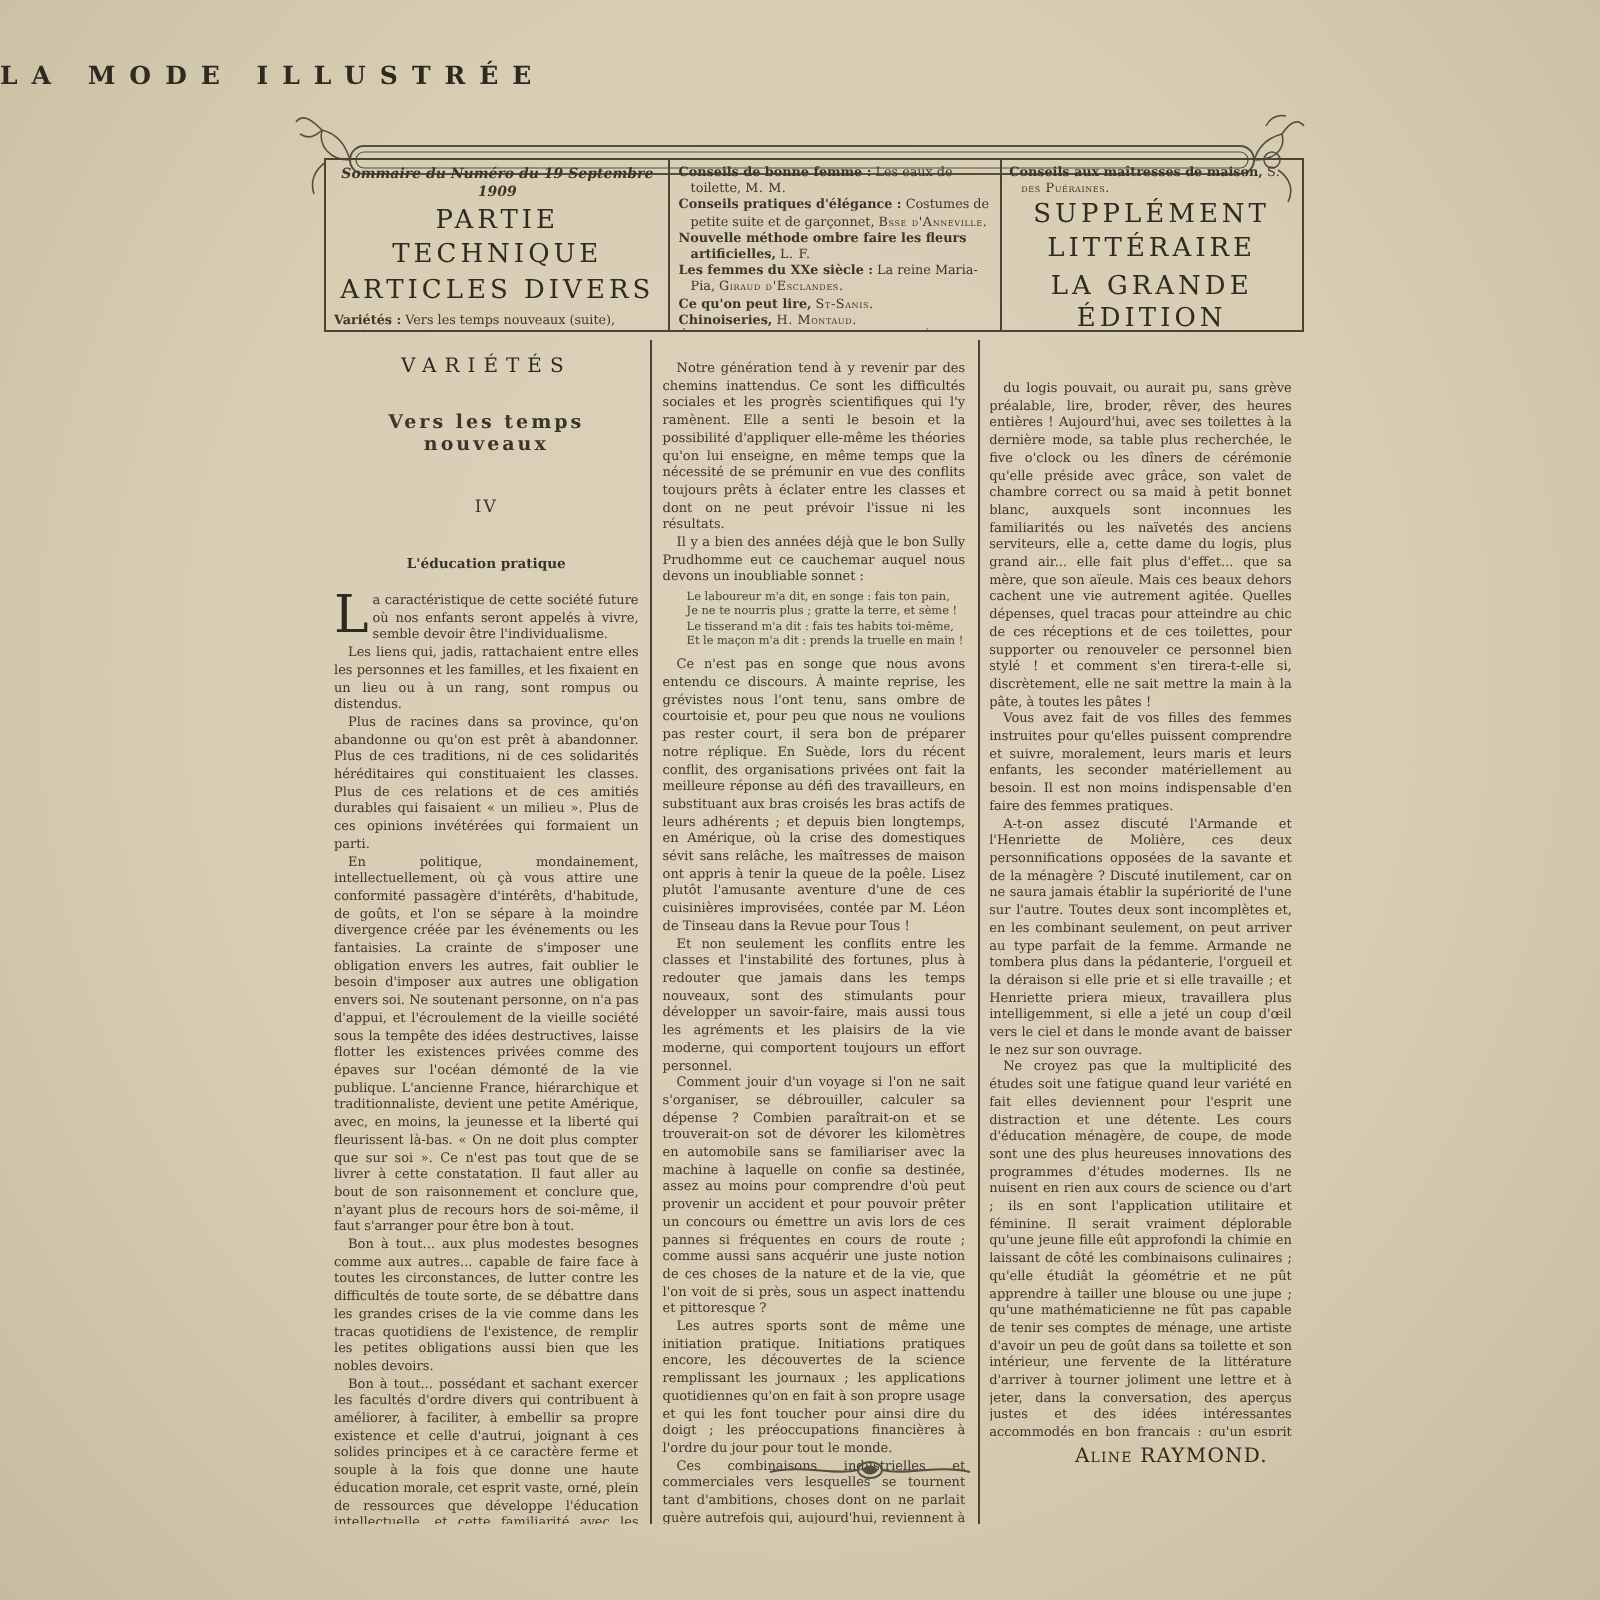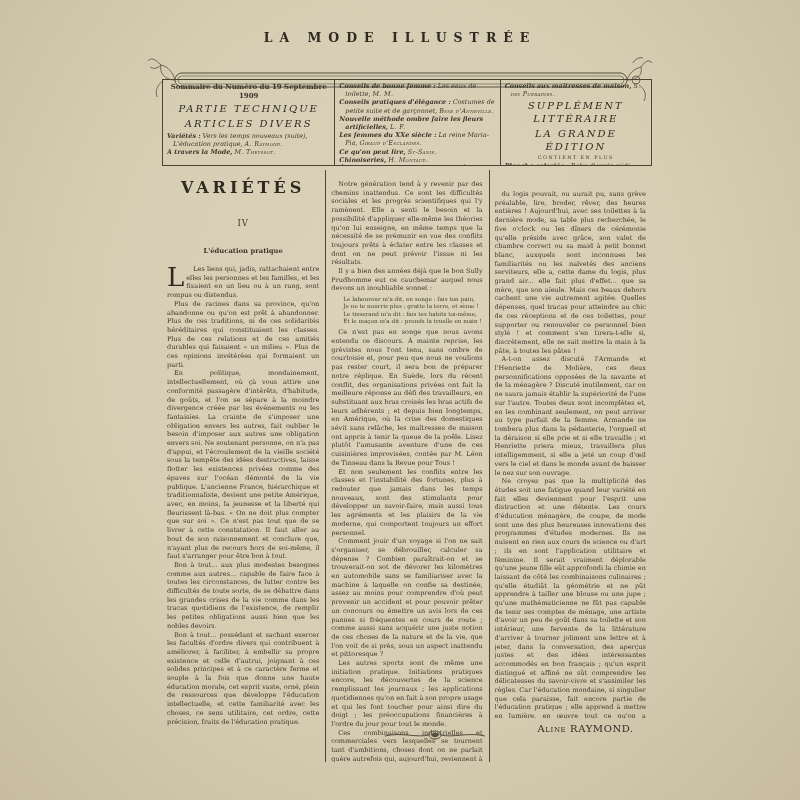--- a/index.html
+++ b/index.html
@@ -9,49 +9,49 @@
     background:#b9af95;
   }
   .page{
     position:relative;width:800px;height:800px;
     background:radial-gradient(ellipse at 50% 42%, #dcd3bb 0%, #d7cdb3 55%, #c7bc9f 100%);
     color:#3c362a;
   }
   
   .masthead{
     position:absolute;top:30px;left:0;width:100%;
-    text-align:center;font-size:12.5px;font-weight:bold;
+    text-align:left;font-size:12.5px;font-weight:bold;
     letter-spacing:7px;color:#2e2a20;
   }
   .ornament{position:absolute;left:147px;top:55px;}
   
   .sommaire{
     position:absolute;left:162px;top:79px;width:490px;height:87px;
     border:1px solid #4b4432;display:flex;box-sizing:border-box;
     font-size:6.4px;line-height:1.28;
   }
   .som-col{box-sizing:border-box;padding:2px 4px;overflow:hidden;}
   .som-col.c1{width:172px;}
   .som-col.c2{width:167px;border-left:1px solid #4b4432;border-right:1px solid #4b4432;}
   .som-col.c3{width:151px;}
-  .som-title{font-weight:bold;text-align:center;font-size:7px;margin:1px 0 2px;}
-  .som-head{text-align:center;font-size:10px;letter-spacing:2px;margin:2px 0 1px;color:#2f2b21;font-style:italic;}
+  .som-title{font-style:italic;font-weight:bold;text-align:center;font-size:7px;margin:1px 0 2px;}
+  .som-head{text-align:center;font-size:13px;letter-spacing:2px;margin:2px 0 1px;color:#2f2b21;}
   .som-sub{text-align:center;font-size:4.8px;letter-spacing:1.5px;margin:0 0 1px;}
-  .entry{margin:0;padding-left:6px;text-indent:-6px;text-align:left;font-style:italic;}
+  .entry{margin:0;padding-left:6px;text-indent:-6px;text-align:left;}
   .entry b{font-weight:bold;}
   .sc{font-variant:small-caps;letter-spacing:.3px;}
   
   .main{
     position:absolute;left:162px;top:170px;width:490px;height:592px;
     display:flex;box-sizing:border-box;
   }
   .col{box-sizing:border-box;width:163.3px;padding:0 6px 0 5px;overflow:hidden;}
   .col.b{border-left:1px solid #4b4432;}
   .article-head{text-align:center;}
-  .rubric{font-size:16px;font-weight:bold;letter-spacing:4px;margin:8px 0 0;color:#2e2a20;}
+  .rubric{font-size:10px;font-weight:normal;letter-spacing:4px;margin:8px 0 0;color:#2e2a20;}
   .title{font-size:9.5px;font-weight:bold;letter-spacing:1.5px;margin:17px 0 0;}
   .part{font-size:8.5px;letter-spacing:1px;margin:21px 0 0;}
   .subtitle{font-size:6.8px;font-weight:bold;margin:19px 0 10px;}
   .body-wrap{overflow:hidden;}
   .c1wrap{height:468px;}
   .c2wrap{height:588px;margin-top:10px;}
   .c3wrap{height:528px;margin-top:20px;}
   .para{
     font-size:6.5px;line-height:8.7px;text-align:justify;
     text-indent:7px;margin:0;color:#3c362a;
@@ -133,25 +133,26 @@
         </div>
     </div>
 
   </div>
 
   <div class="main">
 
     <div class="col">
       <div class="article-head">
         <p class="rubric">VARIÉTÉS</p>
+        <p class="title">Vers les temps nouveaux</p>
         <p class="part">IV</p>
         <p class="subtitle">L'éducation pratique</p>
       </div>
       <div class="body-wrap c1wrap">
-        <p class="para lead-para"><span class="dropcap">L</span></p>
+        <p class="para lead-para"><span class="dropcap">L</span><span>a caractéristique de cette société future où nos enfants seront appelés à vivre, semble devoir être l'individualisme.</span></p>
         <div>
 
         <p class="para">Les liens qui, jadis, rattachaient entre elles les personnes et les familles, et les fixaient en un lieu ou à un rang, sont rompus ou distendus.</p>
             <p class="para">Plus de racines dans sa province, qu'on abandonne ou qu'on est prêt à abandonner. Plus de ces traditions, ni de ces solidarités héréditaires qui constituaient les classes. Plus de ces relations et de ces amitiés durables qui faisaient « un milieu ». Plus de ces opinions invétérées qui formaient un parti.</p>
             <p class="para">En politique, mondainement, intellectuellement, où çà vous attire une conformité passagère d'intérêts, d'habitude, de goûts, et l'on se sépare à la moindre divergence créée par les événements ou les fantaisies. La crainte de s'imposer une obligation envers les autres, fait oublier le besoin d'imposer aux autres une obligation envers soi. Ne soutenant personne, on n'a pas d'appui, et l'écroulement de la vieille société sous la tempête des idées destructives, laisse flotter les existences privées comme des épaves sur l'océan démonté de la vie publique. L'ancienne France, hiérarchique et traditionnaliste, devient une petite Amérique, avec, en moins, la jeunesse et la liberté qui fleurissent là-bas. « On ne doit plus compter que sur soi ». Ce n'est pas tout que de se livrer à cette constatation. Il faut aller au bout de son raisonnement et conclure que, n'ayant plus de recours hors de soi-même, il faut s'arranger pour être bon à tout.</p>
             <p class="para">Bon à tout... aux plus modestes besognes comme aux autres... capable de faire face à toutes les circonstances, de lutter contre les difficultés de toute sorte, de se débattre dans les grandes crises de la vie comme dans les tracas quotidiens de l'existence, de remplir les petites obligations aussi bien que les nobles devoirs.</p>
             <p class="para">Bon à tout... possédant et sachant exercer les facultés d'ordre divers qui contribuent à améliorer, à faciliter, à embellir sa propre existence et celle d'autrui, joignant à ces solides principes et à ce caractère ferme et souple à la fois que donne une haute éducation morale, cet esprit vaste, orné, plein de ressources que développe l'éducation intellectuelle, et cette familiarité avec les choses, ce sens utilitaire, cet ordre, cette précision, fruits de l'éducation pratique.</p>
           </div>
       </div>
     </div>
@@ -179,20 +180,21 @@
             <p class="para">Ces combinaisons industrielles et commerciales vers lesquelles se tournent tant d'ambitions, choses dont on ne parlait guère autrefois qui, aujourd'hui, reviennent à chaque instant dans les conversations de familles, voire de salon.</p>
           </div>
       </div>
     </div>
 
     <div class="col b">
       <div class="body-wrap c3wrap">
         <div>
 
         <p class="para">du logis pouvait, ou aurait pu, sans grève préalable, lire, broder, rêver, des heures entières ! Aujourd'hui, avec ses toilettes à la dernière mode, sa table plus recherchée, le five o'clock ou les dîners de cérémonie qu'elle préside avec grâce, son valet de chambre correct ou sa maid à petit bonnet blanc, auxquels sont inconnues les familiarités ou les naïvetés des anciens serviteurs, elle a, cette dame du logis, plus grand air... elle fait plus d'effet... que sa mère, que son aïeule. Mais ces beaux dehors cachent une vie autrement agitée. Quelles dépenses, quel tracas pour atteindre au chic de ces réceptions et de ces toilettes, pour supporter ou renouveler ce personnel bien stylé ! et comment s'en tirera-t-elle si, discrètement, elle ne sait mettre la main à la pâte, à toutes les pâtes !</p>
+            <p class="para">Vous avez fait de vos filles des femmes instruites pour qu'elles puissent comprendre et suivre, moralement, leurs maris et leurs enfants, les seconder matériellement au besoin. Il est non moins indispensable d'en faire des femmes pratiques.</p>
             <p class="para">A-t-on assez discuté l'Armande et l'Henriette de Molière, ces deux personnifications opposées de la savante et de la ménagère ? Discuté inutilement, car on ne saura jamais établir la supériorité de l'une sur l'autre. Toutes deux sont incomplètes et, en les combinant seulement, on peut arriver au type parfait de la femme. Armande ne tombera plus dans la pédanterie, l'orgueil et la déraison si elle prie et si elle travaille ; et Henriette priera mieux, travaillera plus intelligemment, si elle a jeté un coup d'œil vers le ciel et dans le monde avant de baisser le nez sur son ouvrage.</p>
             <p class="para">Ne croyez pas que la multiplicité des études soit une fatigue quand leur variété en fait elles deviennent pour l'esprit une distraction et une détente. Les cours d'éducation ménagère, de coupe, de mode sont une des plus heureuses innovations des programmes d'études modernes. Ils ne nuisent en rien aux cours de science ou d'art ; ils en sont l'application utilitaire et féminine. Il serait vraiment déplorable qu'une jeune fille eût approfondi la chimie en laissant de côté les combinaisons culinaires ; qu'elle étudiât la géométrie et ne pût apprendre à tailler une blouse ou une jupe ; qu'une mathématicienne ne fût pas capable de tenir ses comptes de ménage, une artiste d'avoir un peu de goût dans sa toilette et son intérieur, une fervente de la littérature d'arriver à tourner joliment une lettre et à jeter, dans la conversation, des aperçus justes et des idées intéressantes accommodés en bon français ; qu'un esprit distingué et affiné ne sût comprendre les délicatesses du savoir-vivre et s'assimiler les règles. Car l'éducation mondaine, si singulier que cela paraisse, fait encore partie de l'éducation pratique ; elle apprend à mettre en lumière, en œuvre tout ce qu'on a d'aimable en soi, et à en tirer profit.</p>
           </div>
       </div>
       <p class="signature">Aline RAYMOND.</p>
     </div>
 
   </div>
 
   <svg class="flourish" width="104" height="18" viewBox="0 0 104 18">

